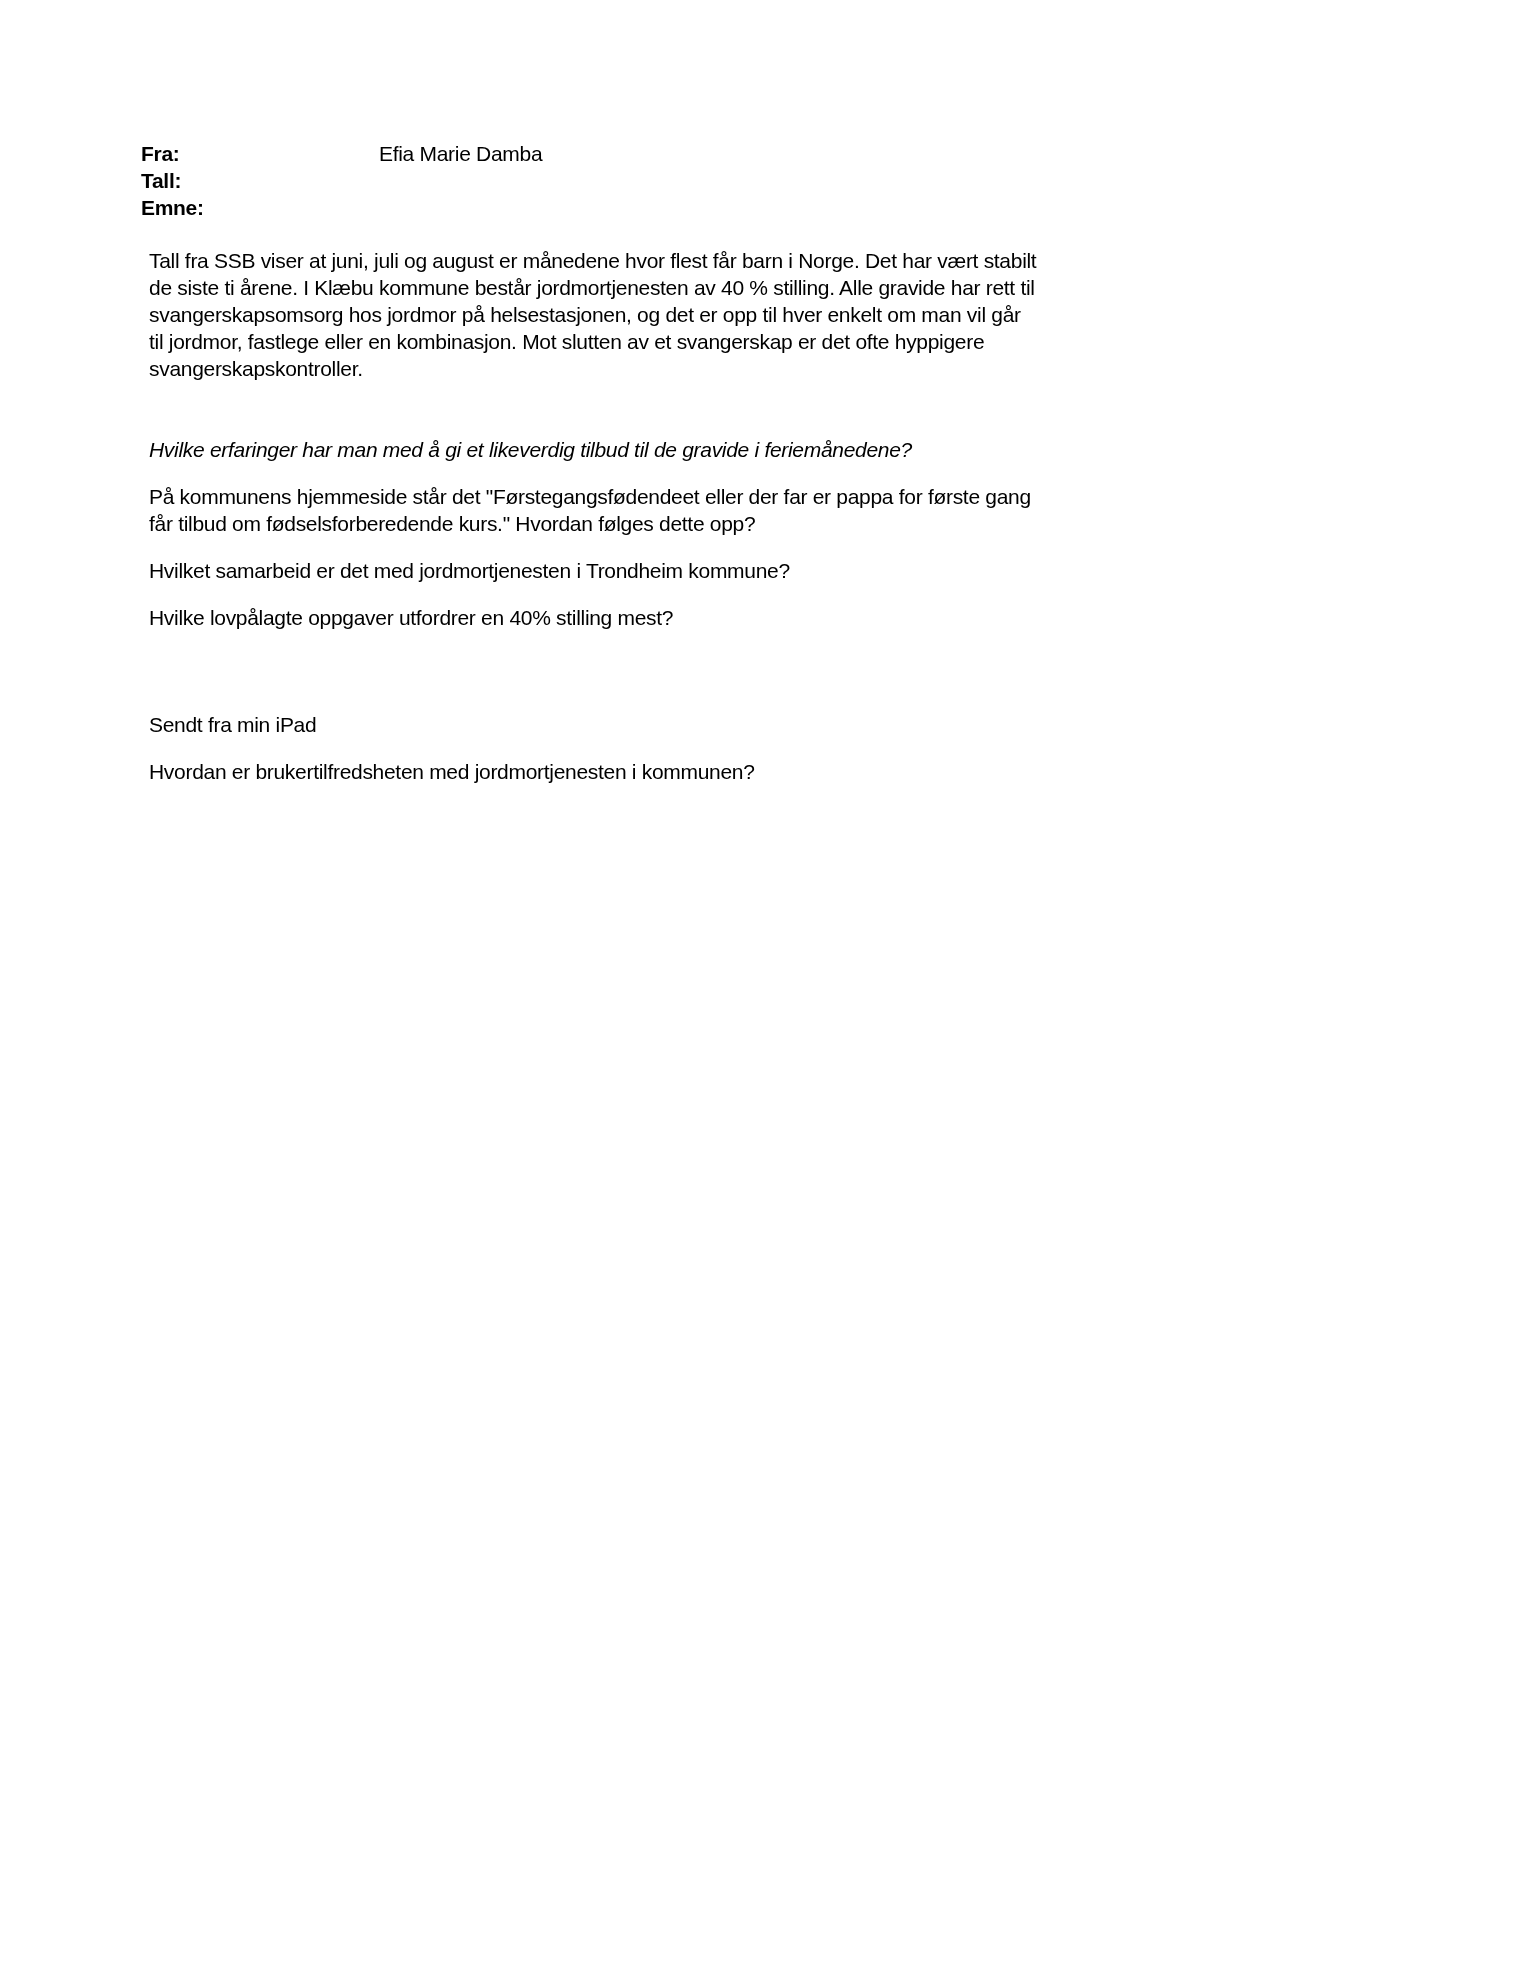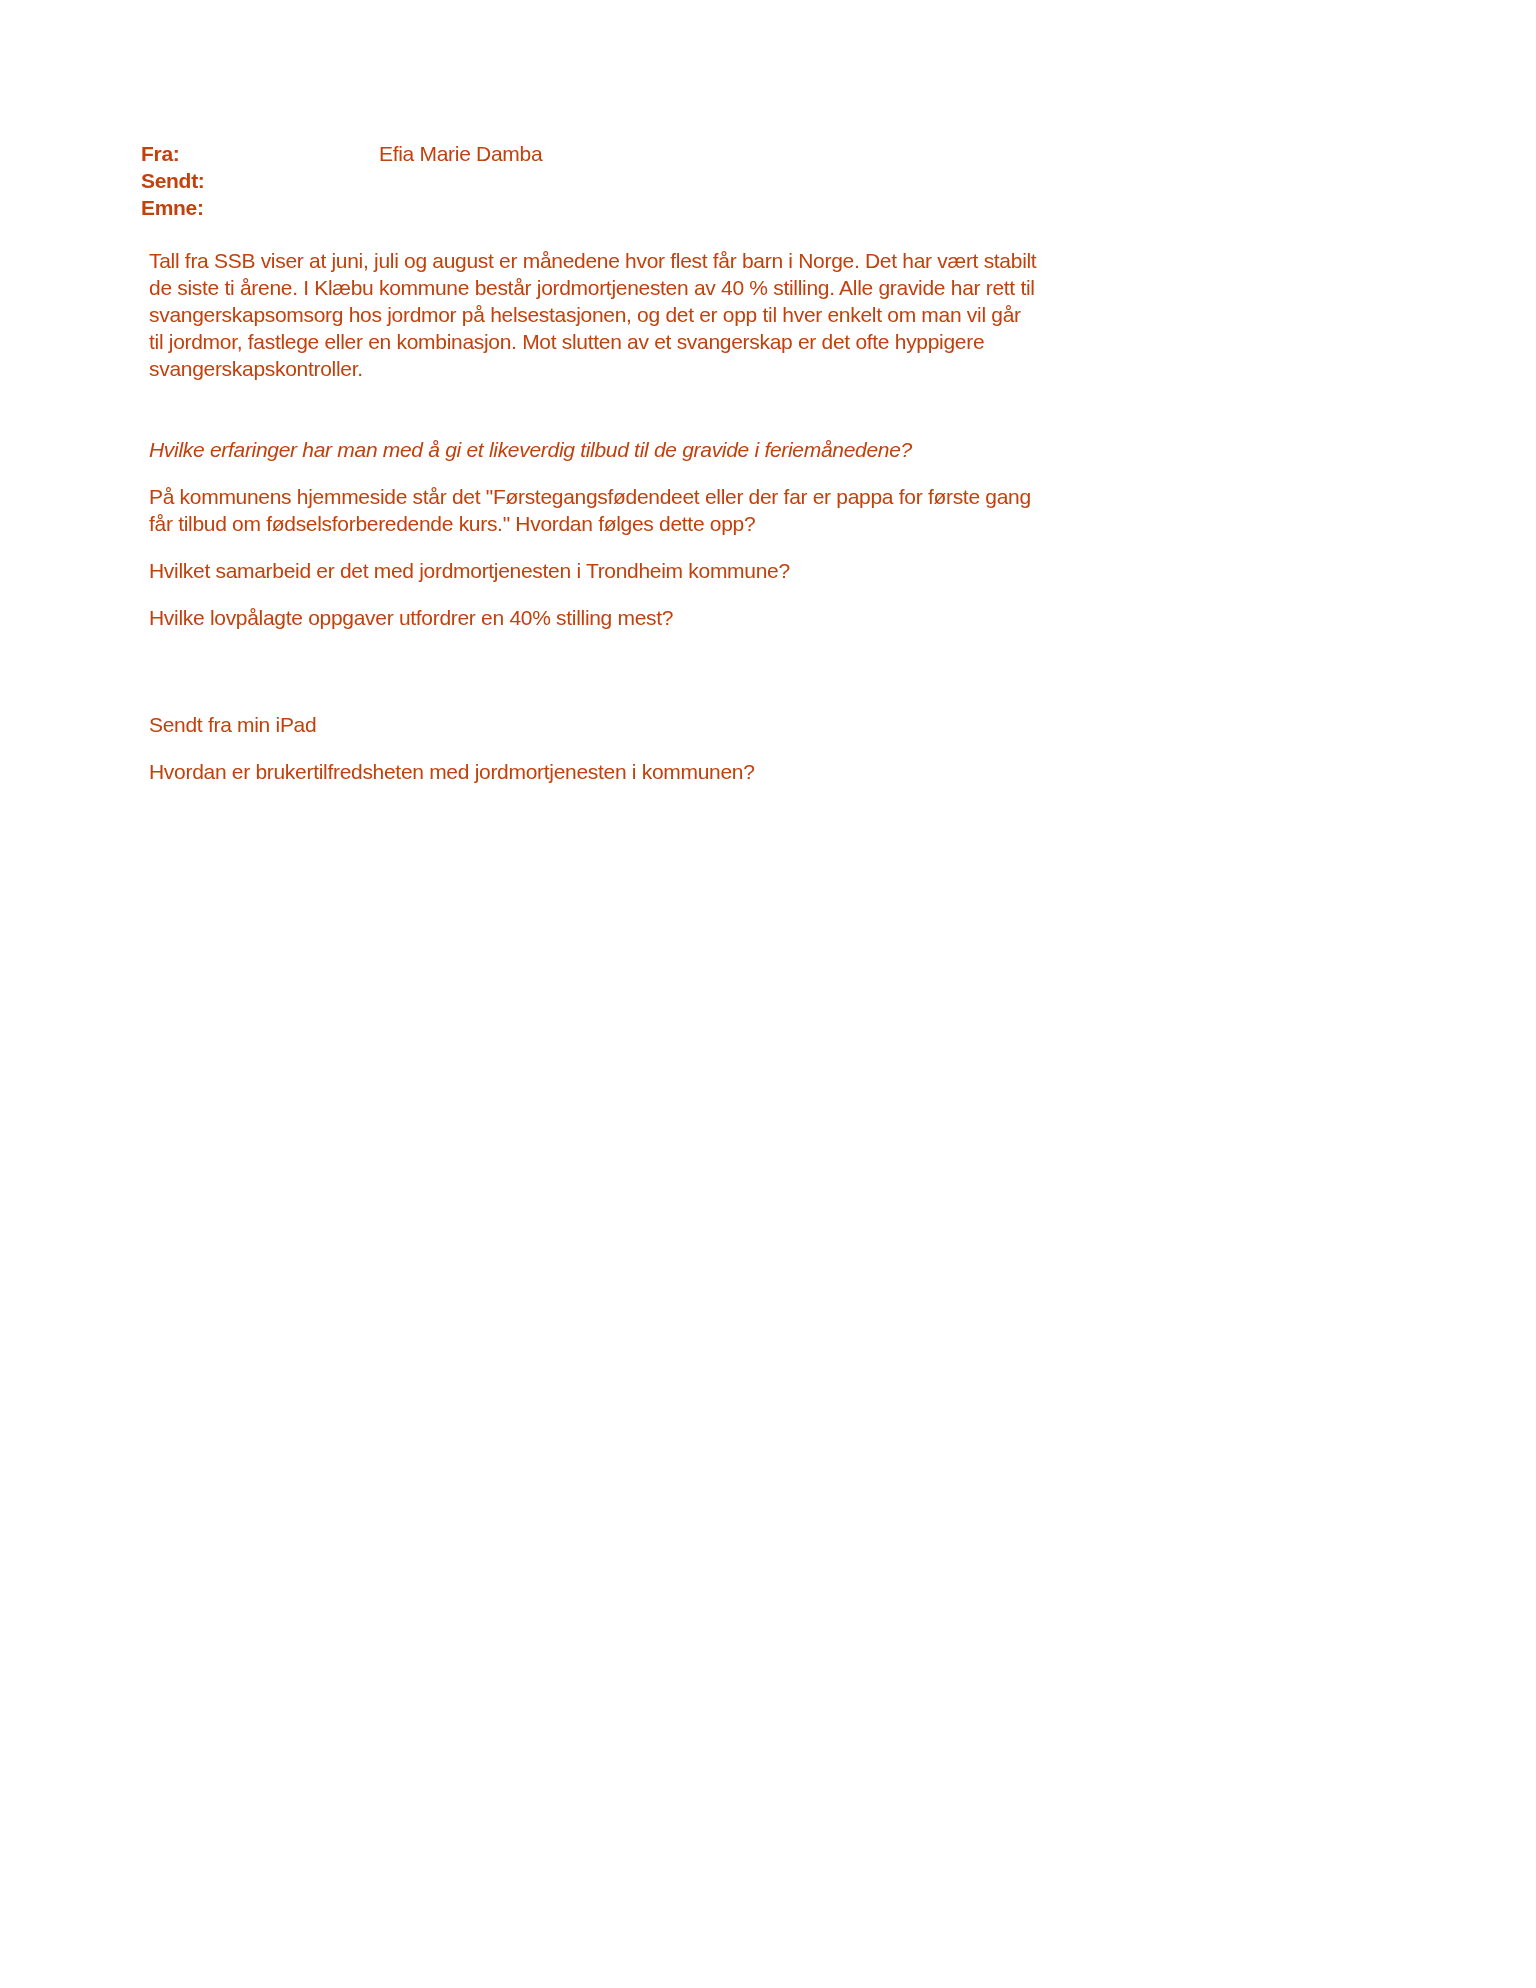--- a/index.html
+++ b/index.html
@@ -7,21 +7,21 @@
       padding: 0;
       background: #ffffff;
     }
     .page {
       position: relative;
       width: 1536px;
       height: 1988px;
       background: #ffffff;
       overflow: hidden;
       font-family: "Liberation Sans", sans-serif;
-      color: #c2410c;
+      color: #000000;
     }
     .content {
       position: absolute;
       left: 141px;
       top: 140px;
       width: 905px;
       font-size: 21px;
       line-height: 27px;
       letter-spacing: -0.3px;
     }
@@ -53,21 +53,21 @@
 
 <div class="page">
   <div class="content">
 
     <div class="header-block">
       <div class="header-row">
         <span class="header-label">Fra:</span>
         <span class="header-value">Efia Marie Damba</span>
       </div>
       <div class="header-row">
-        <span class="header-label">Sendt:</span>
+        <span class="header-label">Tall:</span>
       </div>
       <div class="header-row">
         <span class="header-label">Emne:</span>
       </div>
     </div>
 
     <p class="para p-body">Tall fra SSB viser at juni, juli og august er månedene hvor flest får barn i Norge. Det har vært stabilt de siste ti årene. I Klæbu kommune består jordmortjenesten av 40 % stilling. Alle gravide har rett til svangerskapsomsorg hos jordmor på helsestasjonen, og det er opp til hver enkelt om man vil går til jordmor, fastlege eller en kombinasjon. Mot slutten av et svangerskap er det ofte hyppigere svangerskapskontroller.</p>
 
     <p class="para p-q1">Hvilke erfaringer har man med å gi et likeverdig tilbud til de gravide i feriemånedene?</p>
 

